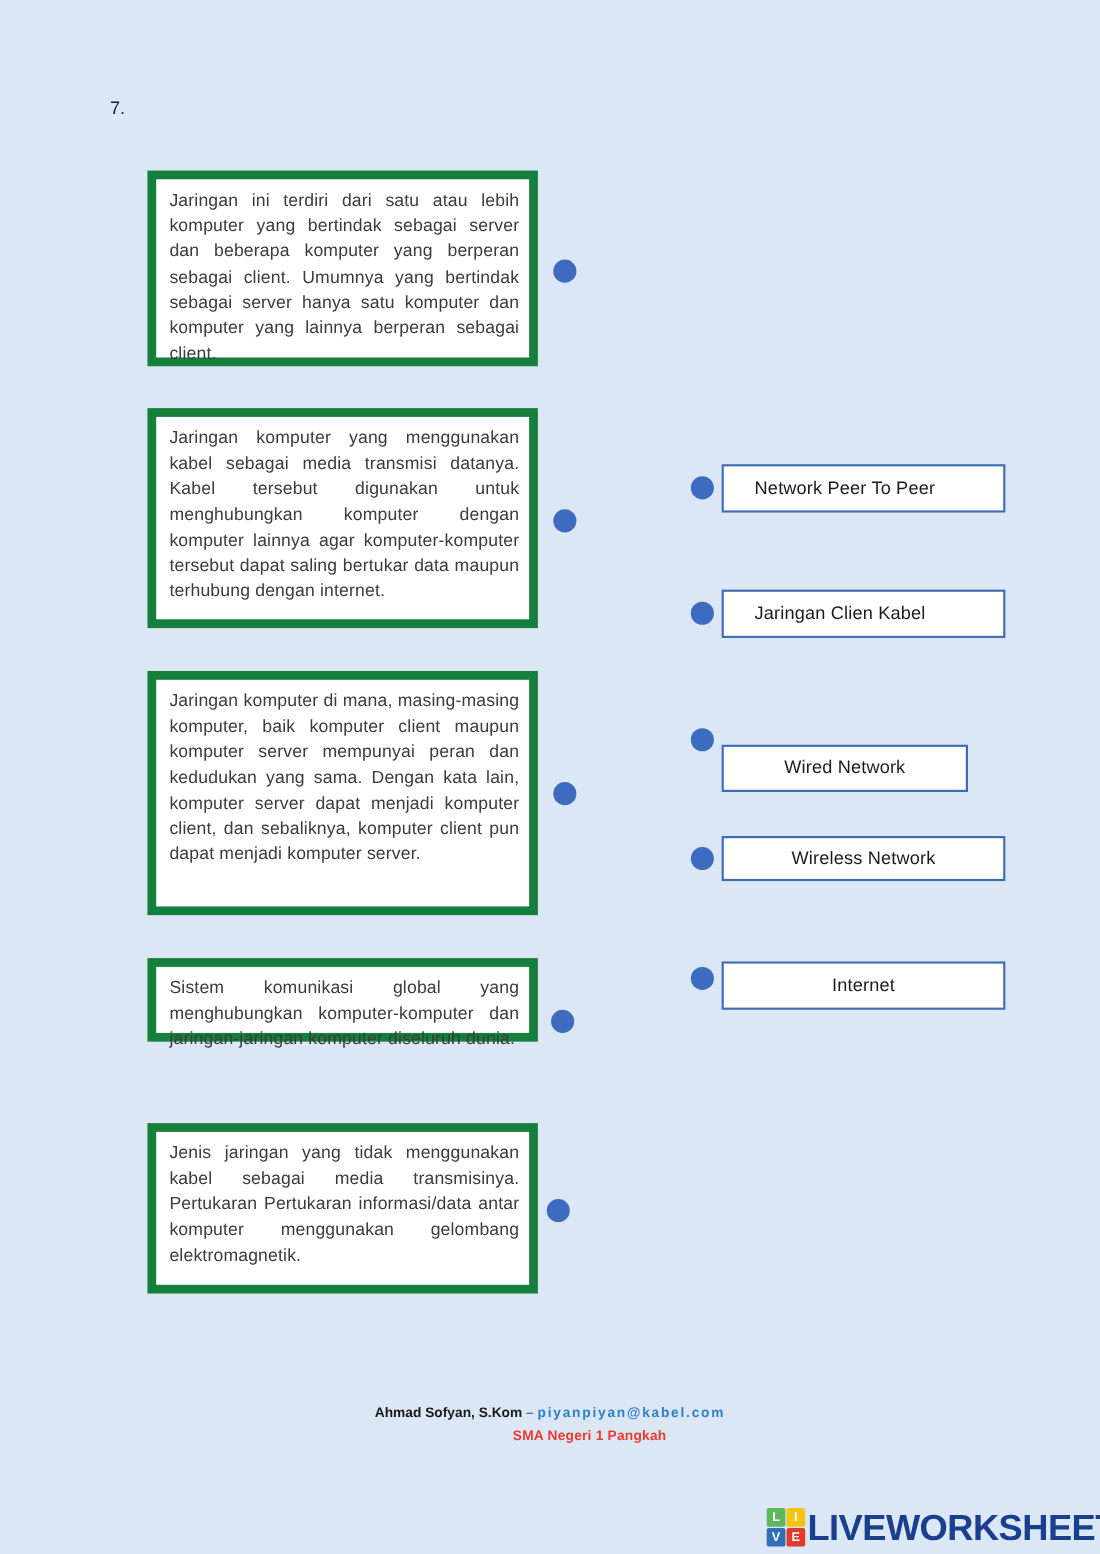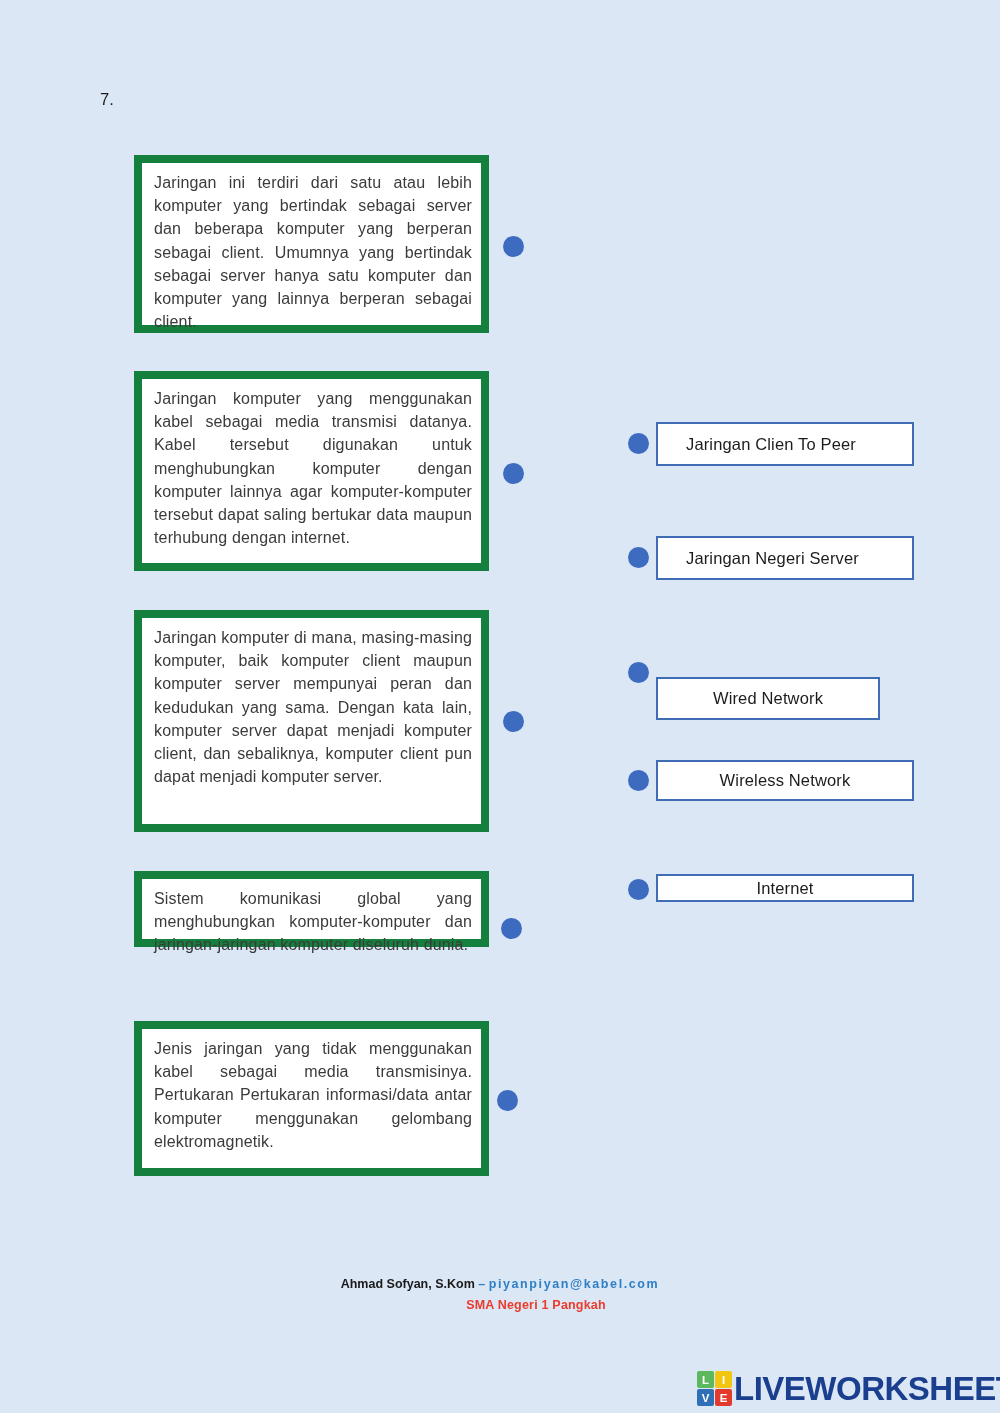--- a/index.html
+++ b/index.html
@@ -190,36 +190,36 @@
   <div class="dot" style="left:501px; top:918px;"></div>
   <div class="dot" style="left:497px; top:1090px;"></div>
 
   <div class="dot" style="left:628px; top:433px;"></div>
   <div class="dot" style="left:628px; top:547px;"></div>
   <div class="dot" style="left:628px; top:662px;"></div>
   <div class="dot" style="left:628px; top:770px;"></div>
   <div class="dot" style="left:628px; top:879px;"></div>
 
   <div class="ans-box left-align" style="left:656px; top:422px; width:258px; height:44px;">
-    <span>Jaringan Clien To Peer</span>
+    <span>Network Peer To Peer</span>
   </div>
 
   <div class="ans-box left-align" style="left:656px; top:536px; width:258px; height:44px;">
-    <span>Jaringan Negeri Server</span>
+    <span>Jaringan Clien Kabel</span>
   </div>
 
   <div class="ans-box" style="left:656px; top:652px; width:224px; height:43px;margin-top:25px;">
     <span>Wired Network</span>
   </div>
 
   <div class="ans-box" style="left:656px; top:760px; width:258px; height:41px;">
     <span>Wireless Network</span>
   </div>
 
-  <div class="ans-box" style="left:656px; top:874px; width:258px; height:28px;">
+  <div class="ans-box" style="left:656px; top:874px; width:258px; height:44px;">
     <span>Internet</span>
   </div>
 
   <div class="footer">
     <div class="footer-line1">
       <span>Ahmad Sofyan, S.Kom</span>
       <span class="footer-dash">–</span>
       <span class="footer-email">piyanpiyan@kabel.com</span>
     </div>
     <div class="footer-line2">SMA Negeri 1 Pangkah</div>

